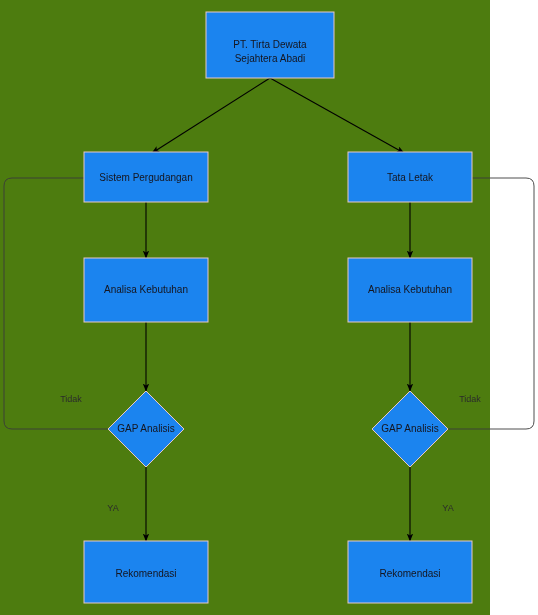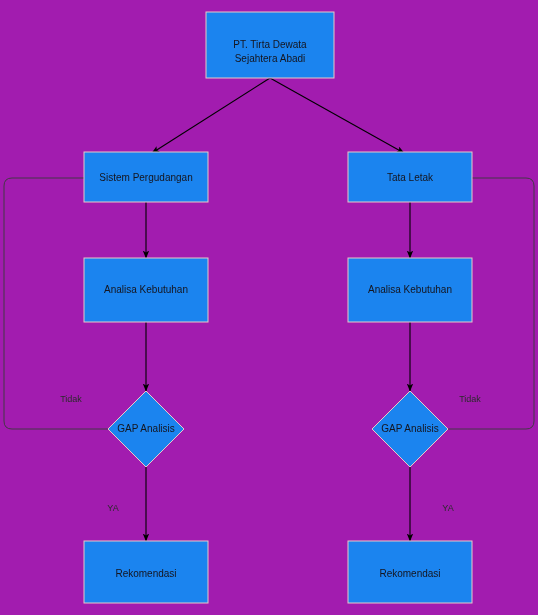--- a/index.html
+++ b/index.html
@@ -8,23 +8,23 @@
     background: #ffffff;
   }
   body {
     width: 538px;
     height: 615px;
     overflow: hidden;
     font-family: "Liberation Sans", sans-serif;
   }
   #flowchart-root {
     position: relative;
-    width: 538px;
+    width: 490px;
     height: 615px;
-    background: #a21caf;
+    background: #4d7c0f;
   }
   svg.canvas {
     display: block;
     width: 538px;
     height: 615px;
   }
   .node-shape {
     fill: #1b84ef;
     stroke: #e8c8c8;
     stroke-width: 1;

